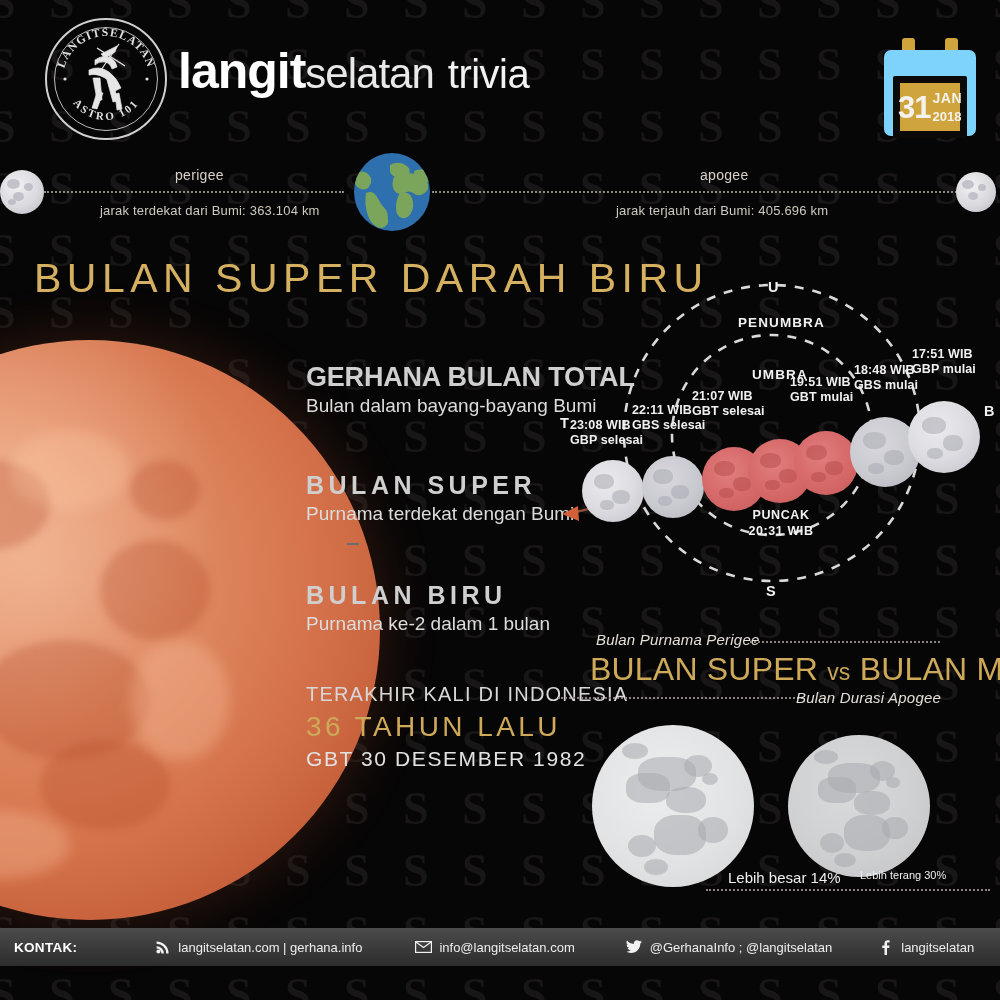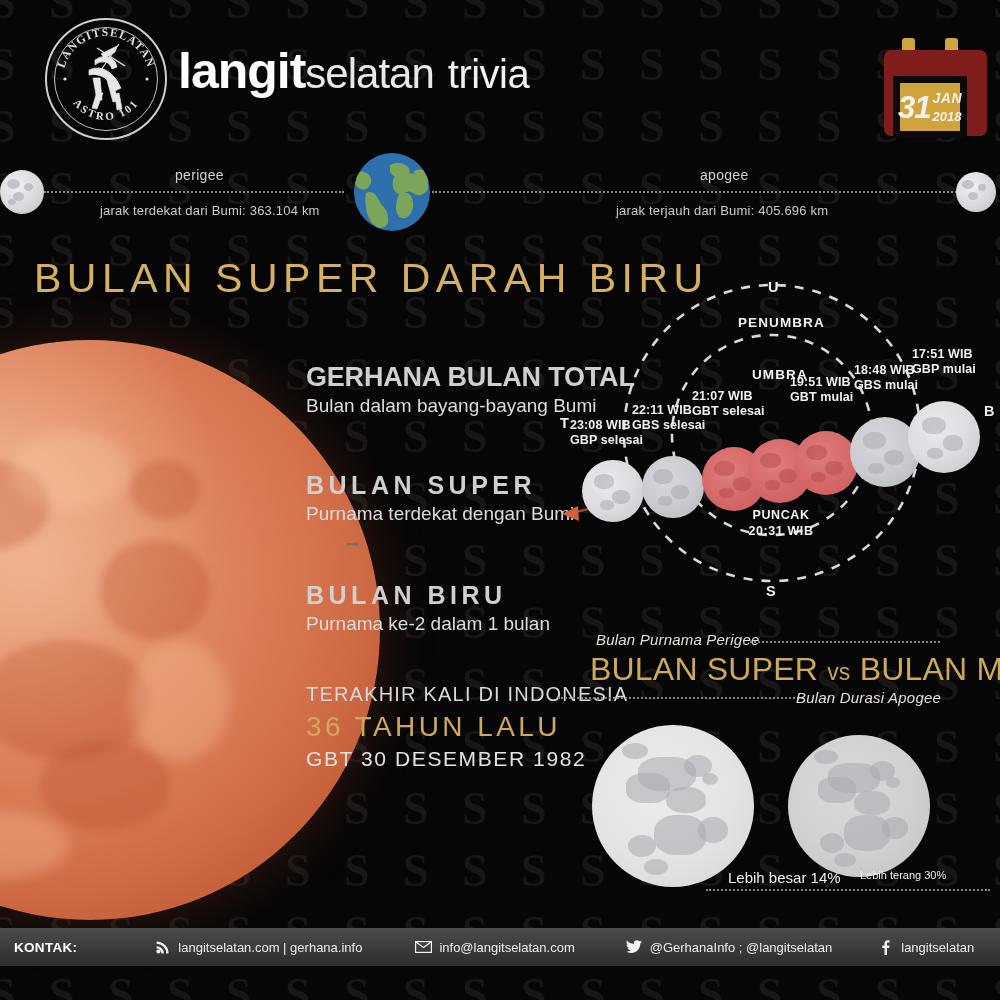--- a/index.html
+++ b/index.html
@@ -25,22 +25,22 @@
         border:1px solid #bdbdbd;}
   #logo svg{position:absolute;inset:0;}
 
   #brand{position:absolute;left:178px;top:42px;}
   #brand .bw{font-size:50px;letter-spacing:-1px;color:#ffffff;font-weight:700;}
   #brand .bl{font-size:42px;letter-spacing:-1px;color:#e8e8e8;font-weight:300;}
   #brand .bt{font-size:40px;letter-spacing:-0.5px;color:#f2f2f2;font-weight:400;margin-left:14px;}
 
   
   #cal{position:absolute;left:884px;top:38px;width:92px;height:98px;}
-  #cal .body{position:absolute;left:0;top:12px;width:103px;height:86px;
-       background:#7f1d1d;border-radius:7px;font-style:italic;}
+  #cal .body{position:absolute;left:0;top:12px;width:92px;height:86px;
+       background:#7dd3fc;border-radius:7px;}
   #cal .ring-l,#cal .ring-r{position:absolute;top:0;width:13px;height:22px;
        background:#cfa43c;border-radius:3px;}
   #cal .ring-l{left:18px;} #cal .ring-r{left:61px;}
   #cal .inner{position:absolute;left:9px;top:26px;width:74px;height:62px;
        background:#0b0a09;border-radius:2px;}
   #cal .panel{position:absolute;left:7px;top:7px;width:60px;height:48px;
        background:#cfa43c;display:flex;align-items:center;justify-content:center;}
   #cal .d{font-size:31px;font-weight:700;color:#f4f2ee;line-height:1;letter-spacing:-1px;}
   #cal .my{display:inline-block;margin-left:2px;text-align:left;}
   #cal .mo{font-size:14px;font-weight:700;color:#f4f2ee;line-height:12px;letter-spacing:0.5px;}

